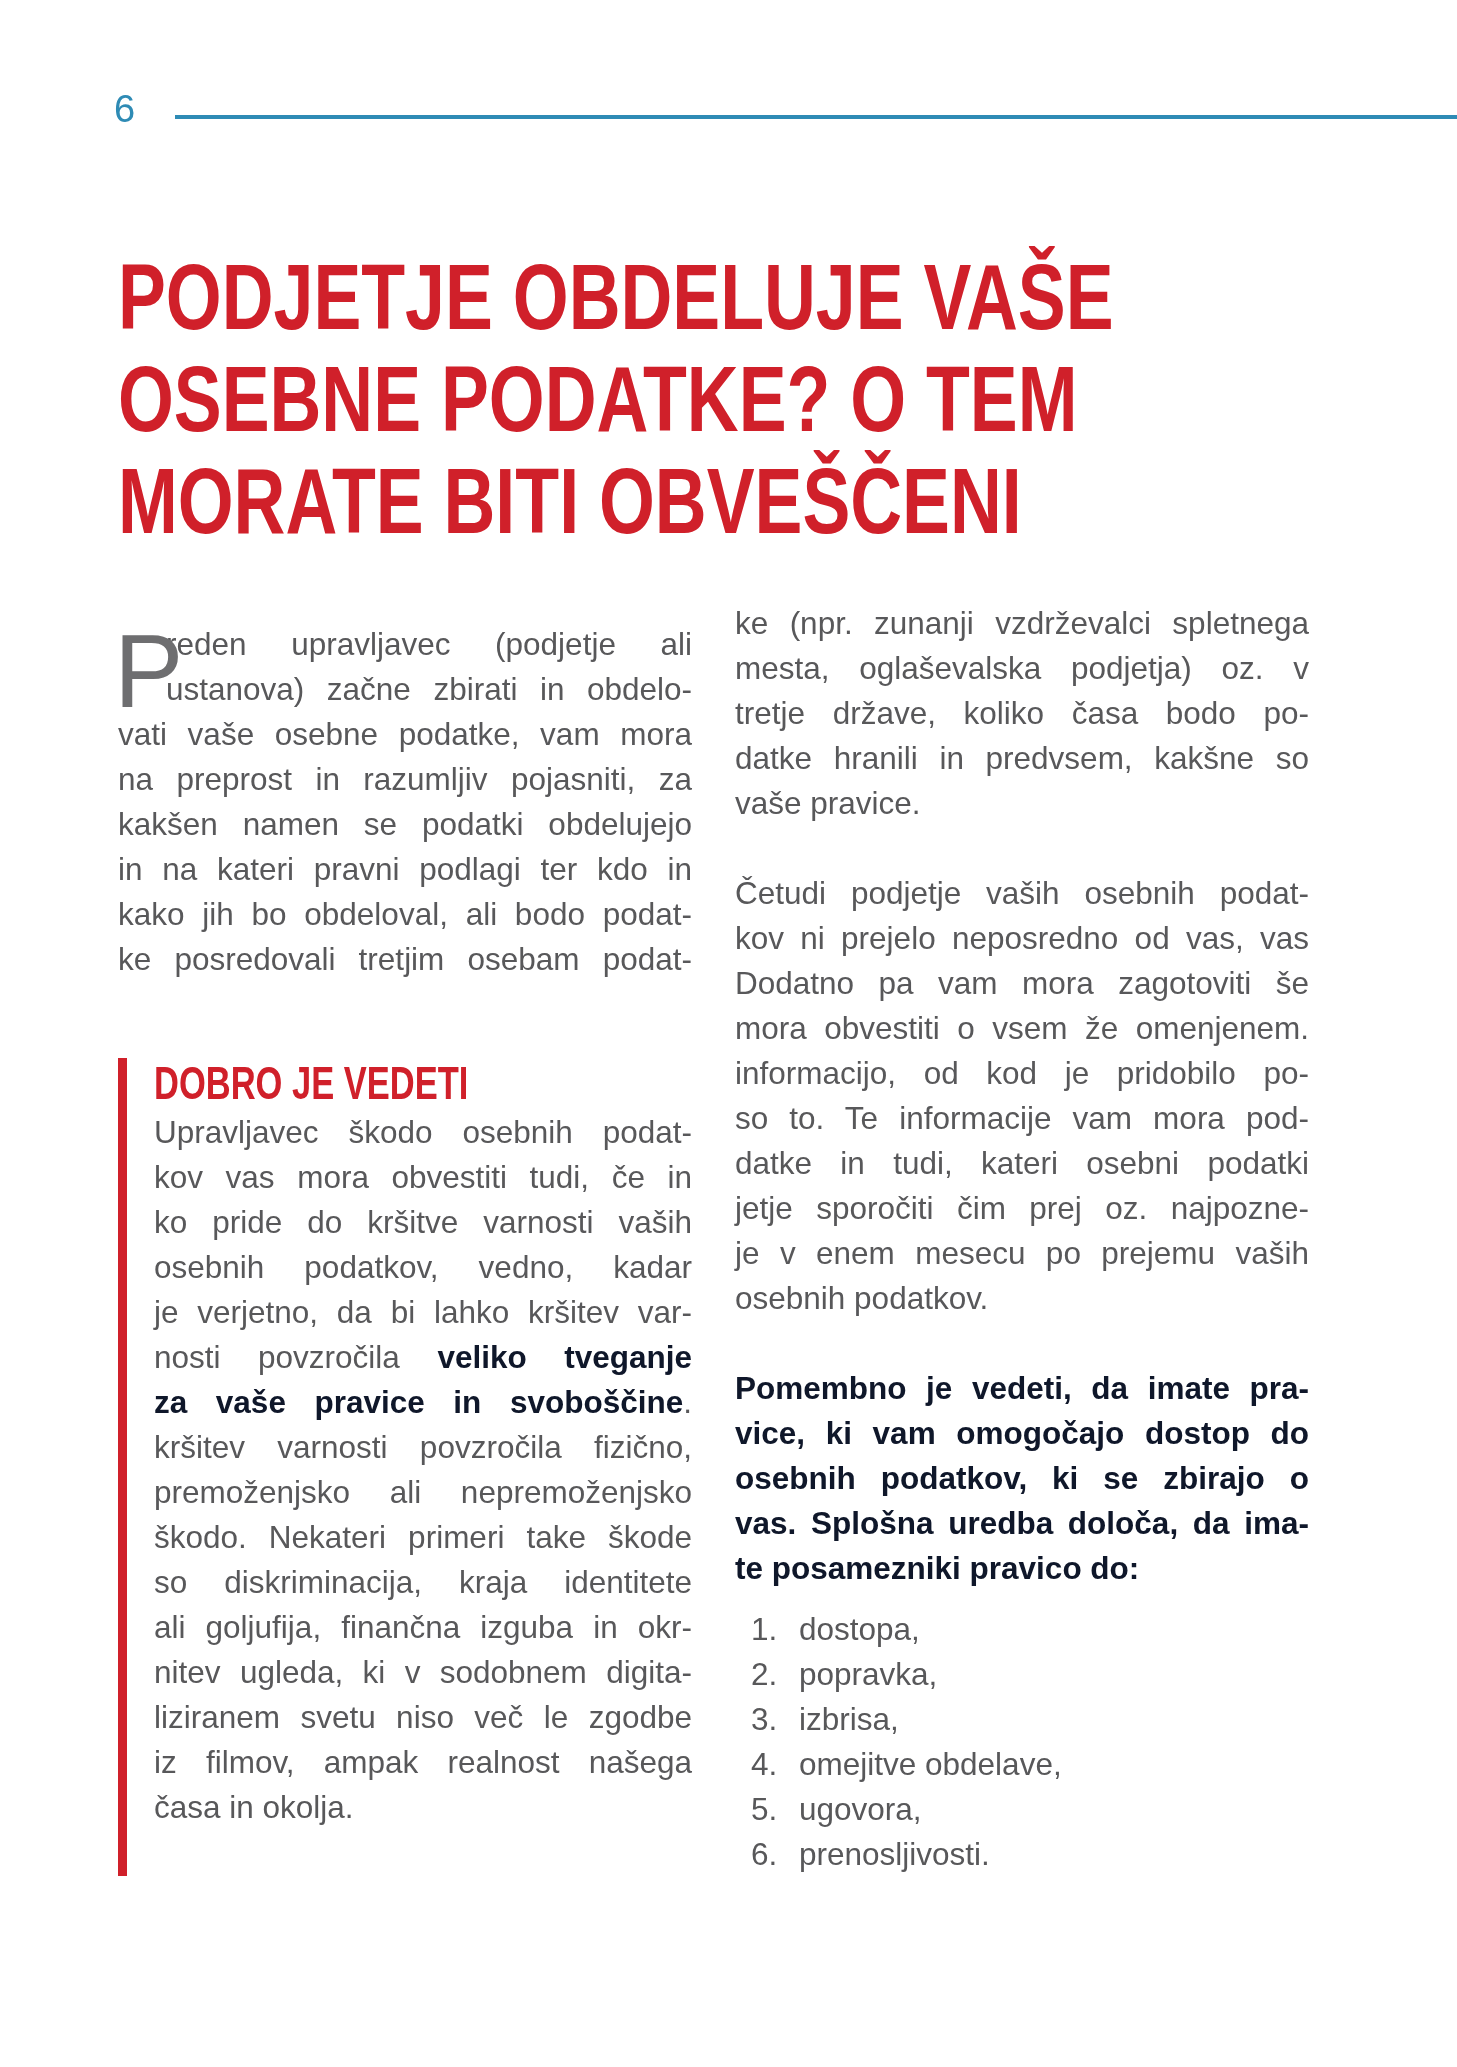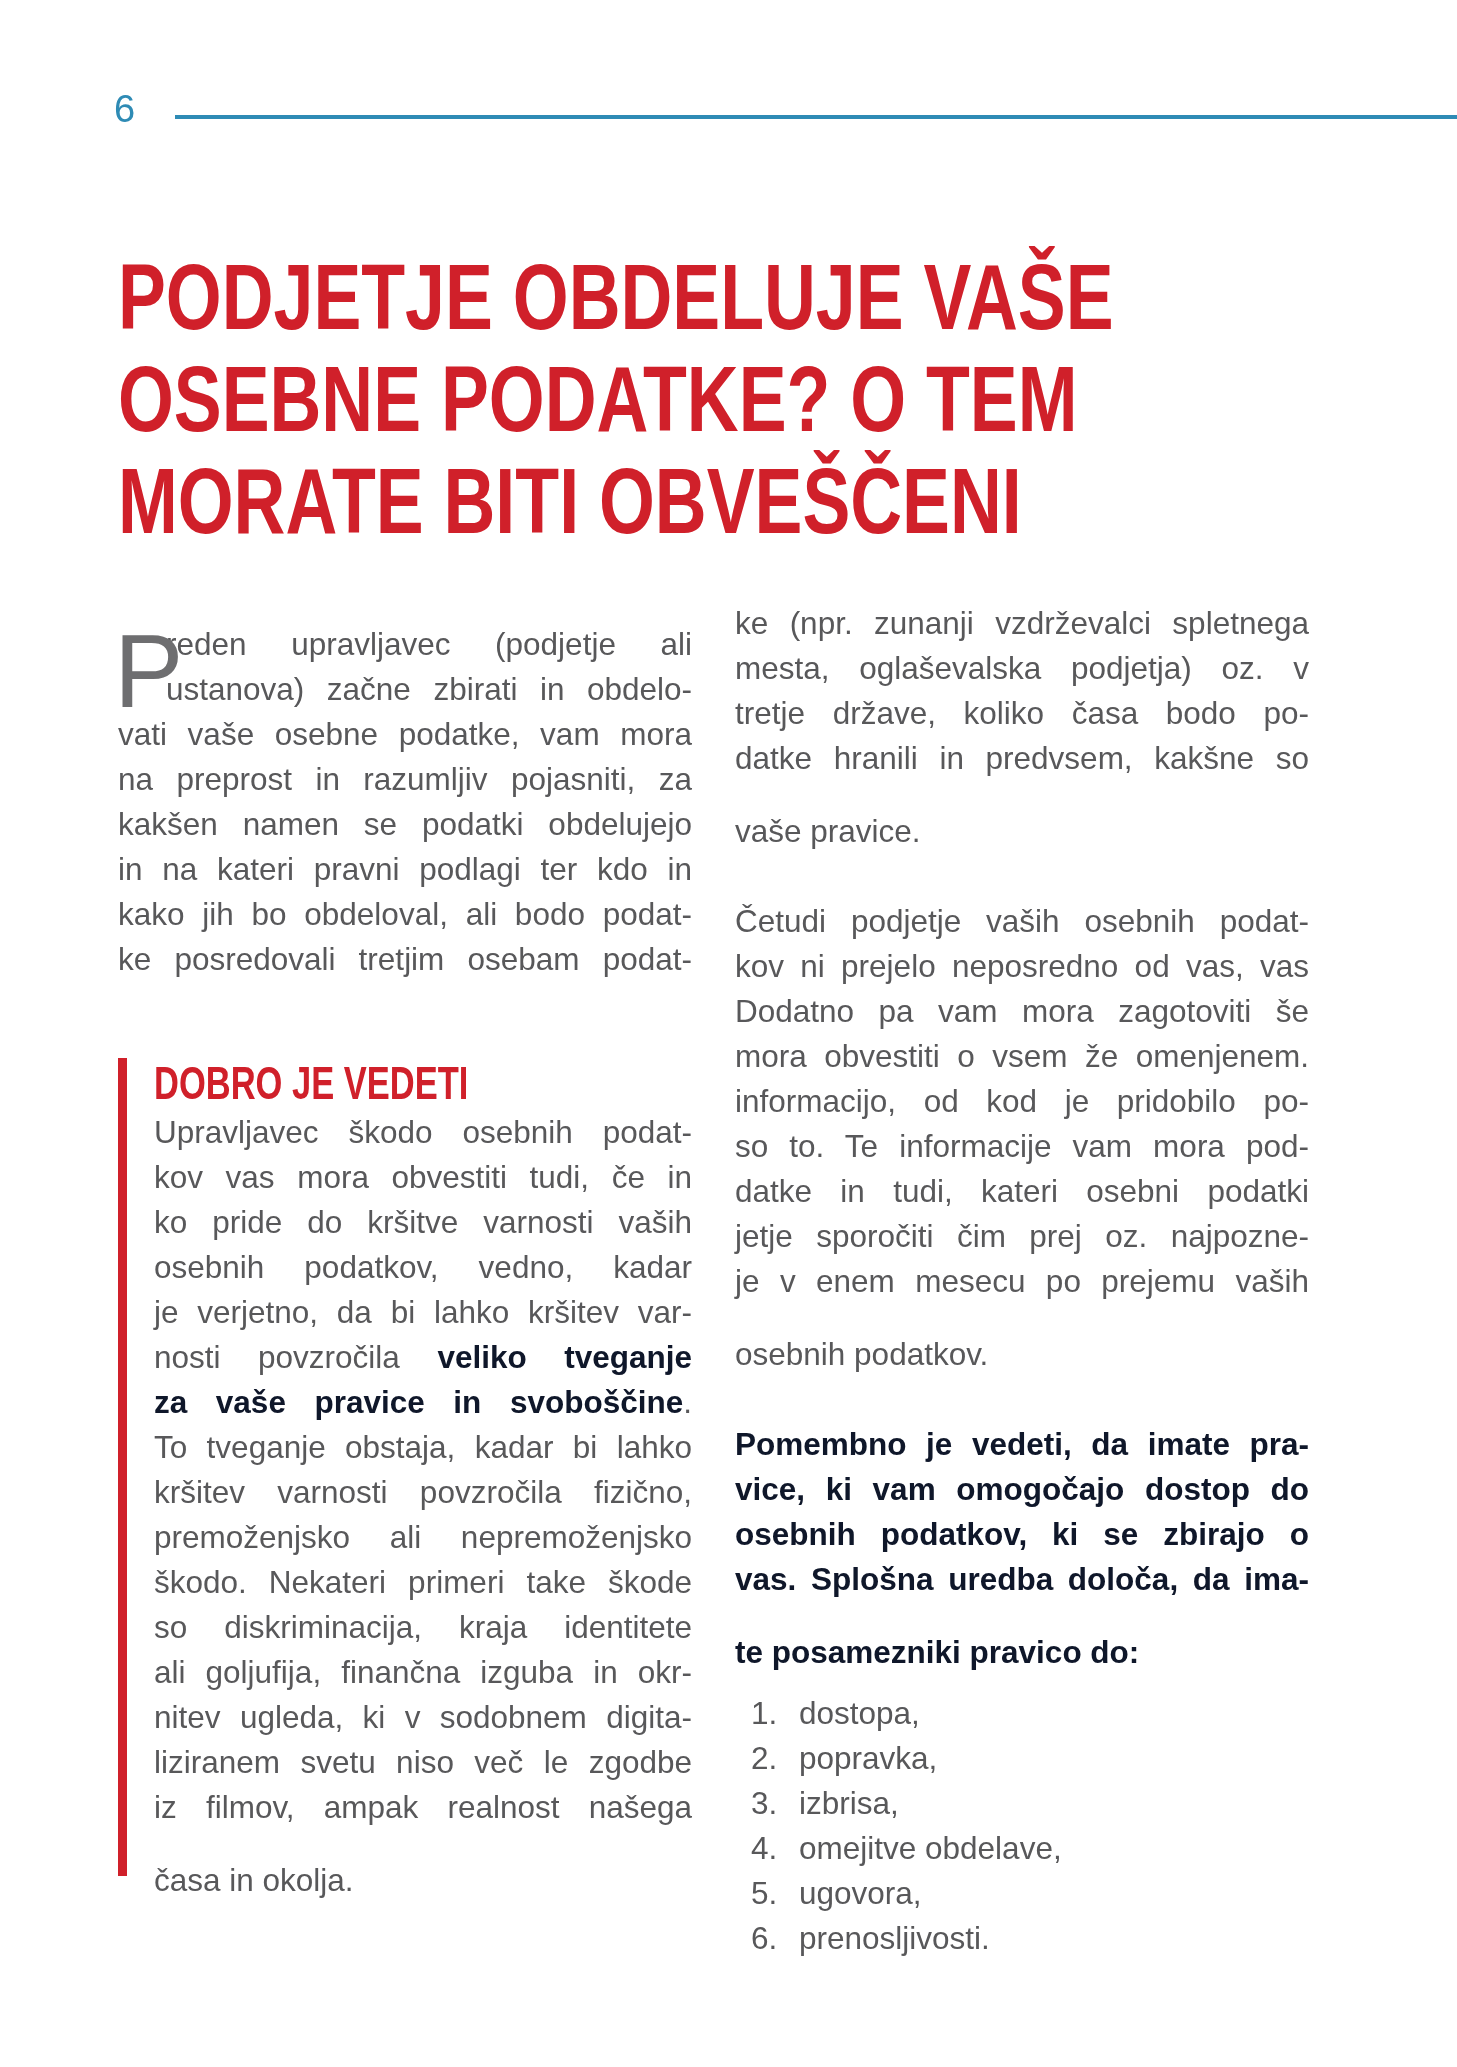--- a/index.html
+++ b/index.html
@@ -14,21 +14,21 @@
            font-family: "Liberation Sans", sans-serif; font-weight: bold; color: #d0202a;
            font-size: 92px; line-height: 102px; letter-spacing: 0px;
            transform: scaleX(0.78); transform-origin: left top; white-space: nowrap; }
   .title span { display: block; }
 
   .col { position: absolute; width: 574px; font-size: 31.5px; line-height: 45px; }
   .col-left { left: 118px; top: 622px; }
   .col-right { left: 735px; top: 601px; }
 
   .line { display: block; white-space: nowrap; text-align: justify; text-align-last: justify; }
-  .line.last { text-align-last: left; margin-top: 28px; }
+  .line.last { text-align-last: left; }
   .indent { padding-left: 48px; }
 
   .dropcap-para { position: relative; }
   .dropcap { position: absolute; left: -4px; top: 6px; font-size: 104px; line-height: 86px;
              color: #6e6e70; font-family: "Liberation Sans", sans-serif; }
 
   .callout { position: absolute; left: 118px; top: 1058px; width: 574px; }
   .callout-bar { position: absolute; left: 0; top: 0; width: 9px; height: 818px; background: #d0202a; }
   .callout-body { position: absolute; left: 36px; top: 0; width: 538px; font-size: 31.5px; line-height: 45px; }
   .callout-title { display: block; font-family: "Liberation Sans", sans-serif; font-weight: bold;
@@ -72,21 +72,20 @@
   <div class="callout-bar"></div>
   <div class="callout-body">
     <span class="callout-title">DOBRO JE VEDETI</span>
     <span class="line">Upravljavec škodo osebnih podat-</span>
     <span class="line">kov vas mora obvestiti tudi, če in</span>
     <span class="line">ko pride do kršitve varnosti vaših</span>
     <span class="line">osebnih podatkov, vedno, kadar</span>
     <span class="line">je verjetno, da bi lahko kršitev var-</span>
     <span class="line"><span>nosti povzročila </span><span class="bold">veliko tveganje</span></span>
     <span class="line"><span class="bold">za vaše pravice in svoboščine</span><span>.</span></span>
-    <span class="line">To tveganje obstaja, kadar bi lahko</span>
     <span class="line">kršitev varnosti povzročila fizično,</span>
     <span class="line">premoženjsko ali nepremoženjsko</span>
     <span class="line">škodo. Nekateri primeri take škode</span>
     <span class="line">so diskriminacija, kraja identitete</span>
     <span class="line">ali goljufija, finančna izguba in okr-</span>
     <span class="line">nitev ugleda, ki v sodobnem digita-</span>
     <span class="line">liziranem svetu niso več le zgodbe</span>
     <span class="line">iz filmov, ampak realnost našega</span>
     <span class="line last">časa in okolja.</span>
   </div>

